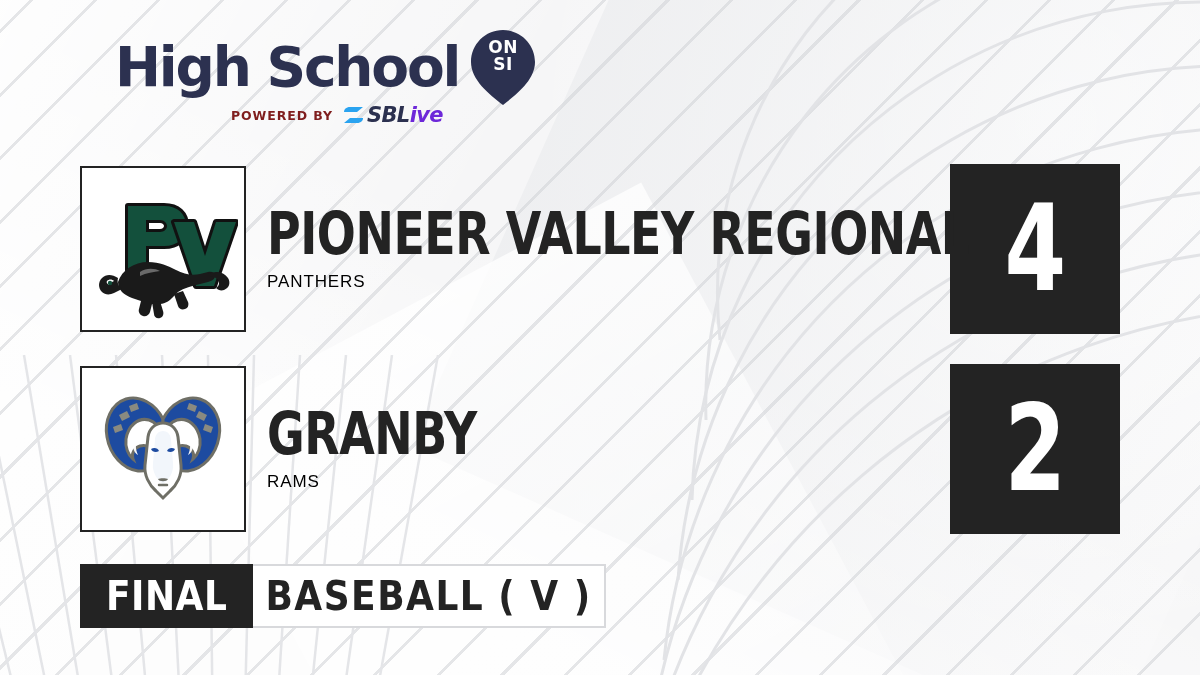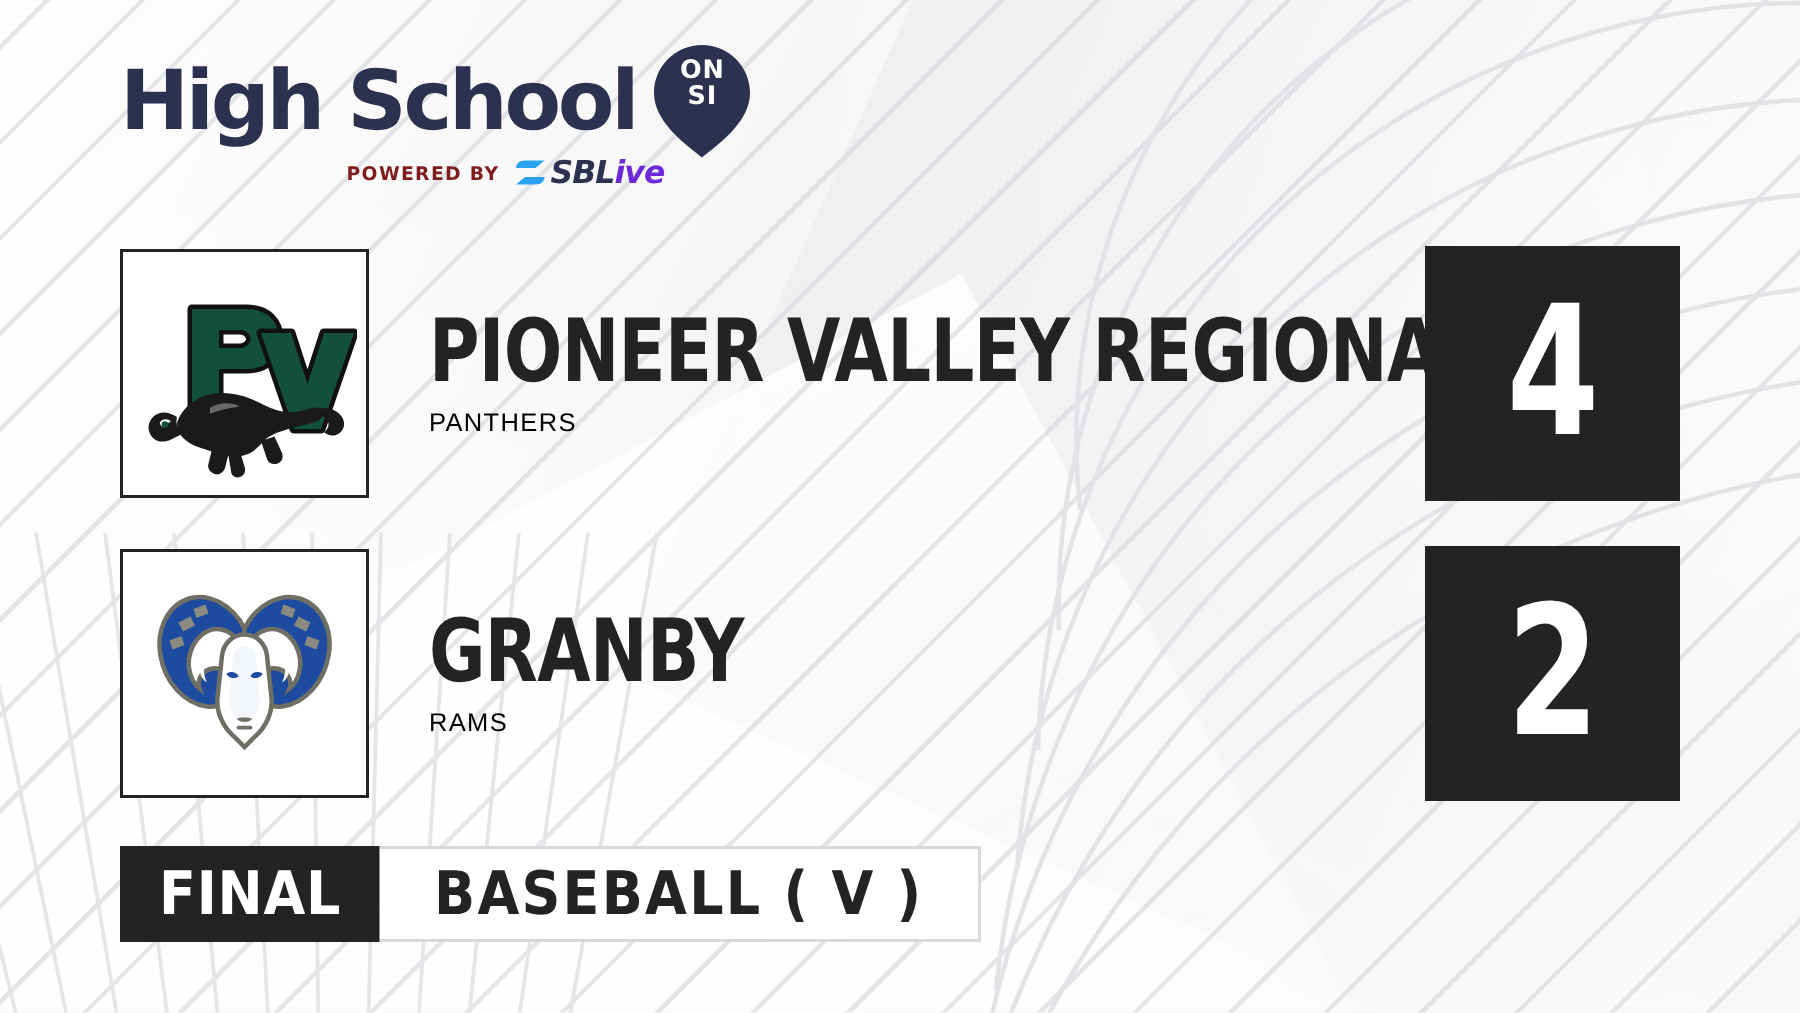--- a/index.html
+++ b/index.html
@@ -79,20 +79,21 @@
   .header {
     position: absolute;
     left: 80px;
     top: 36px;
     width: 470px;
   }
   .wordmark {
     display: flex;
     align-items: center;
     height: 62px;
+    margin-left: 35px;
   }
   .wordmark-text {
     font-family: "DejaVu Sans", sans-serif;
     font-size: 55px;
     font-weight: 700;
     letter-spacing: -2.2px;
     color: #2c3150;
     line-height: 1;
     white-space: nowrap;
   }
@@ -169,21 +170,21 @@
     background: #ffffff;
     display: flex;
     align-items: center;
     justify-content: center;
     box-sizing: border-box;
     flex: none;
   }
   .logo-card svg { display: block; }
 
   .team-block {
-    margin-left: 40px;
+    margin-left: 21px;
     flex: 1 1 auto;
     min-width: 0;
   }
   .team-name {
     font-family: "DejaVu Sans Condensed", "Liberation Sans Narrow", "Liberation Sans", sans-serif;
     font-weight: 700;
     font-size: 58px;
     line-height: 0.97;
     color: #232323;
     letter-spacing: -0.5px;
@@ -242,21 +243,21 @@
     letter-spacing: 0.5px;
     transform: scaleX(1);
   }
   .status-sport {
     background: #ffffff;
     border: 2px solid #d8d9dc;
     border-left: none;
     color: #232323;
     display: flex;
     align-items: center;
-    padding: 0 36px;
+    padding: 0 12px;
     font-family: "DejaVu Sans Condensed", "Liberation Sans Narrow", "Liberation Sans", sans-serif;
     font-weight: 700;
     font-size: 40px;
     letter-spacing: 1.5px;
     box-sizing: border-box;
   }
 </style>
 </head>
 <body>
 

